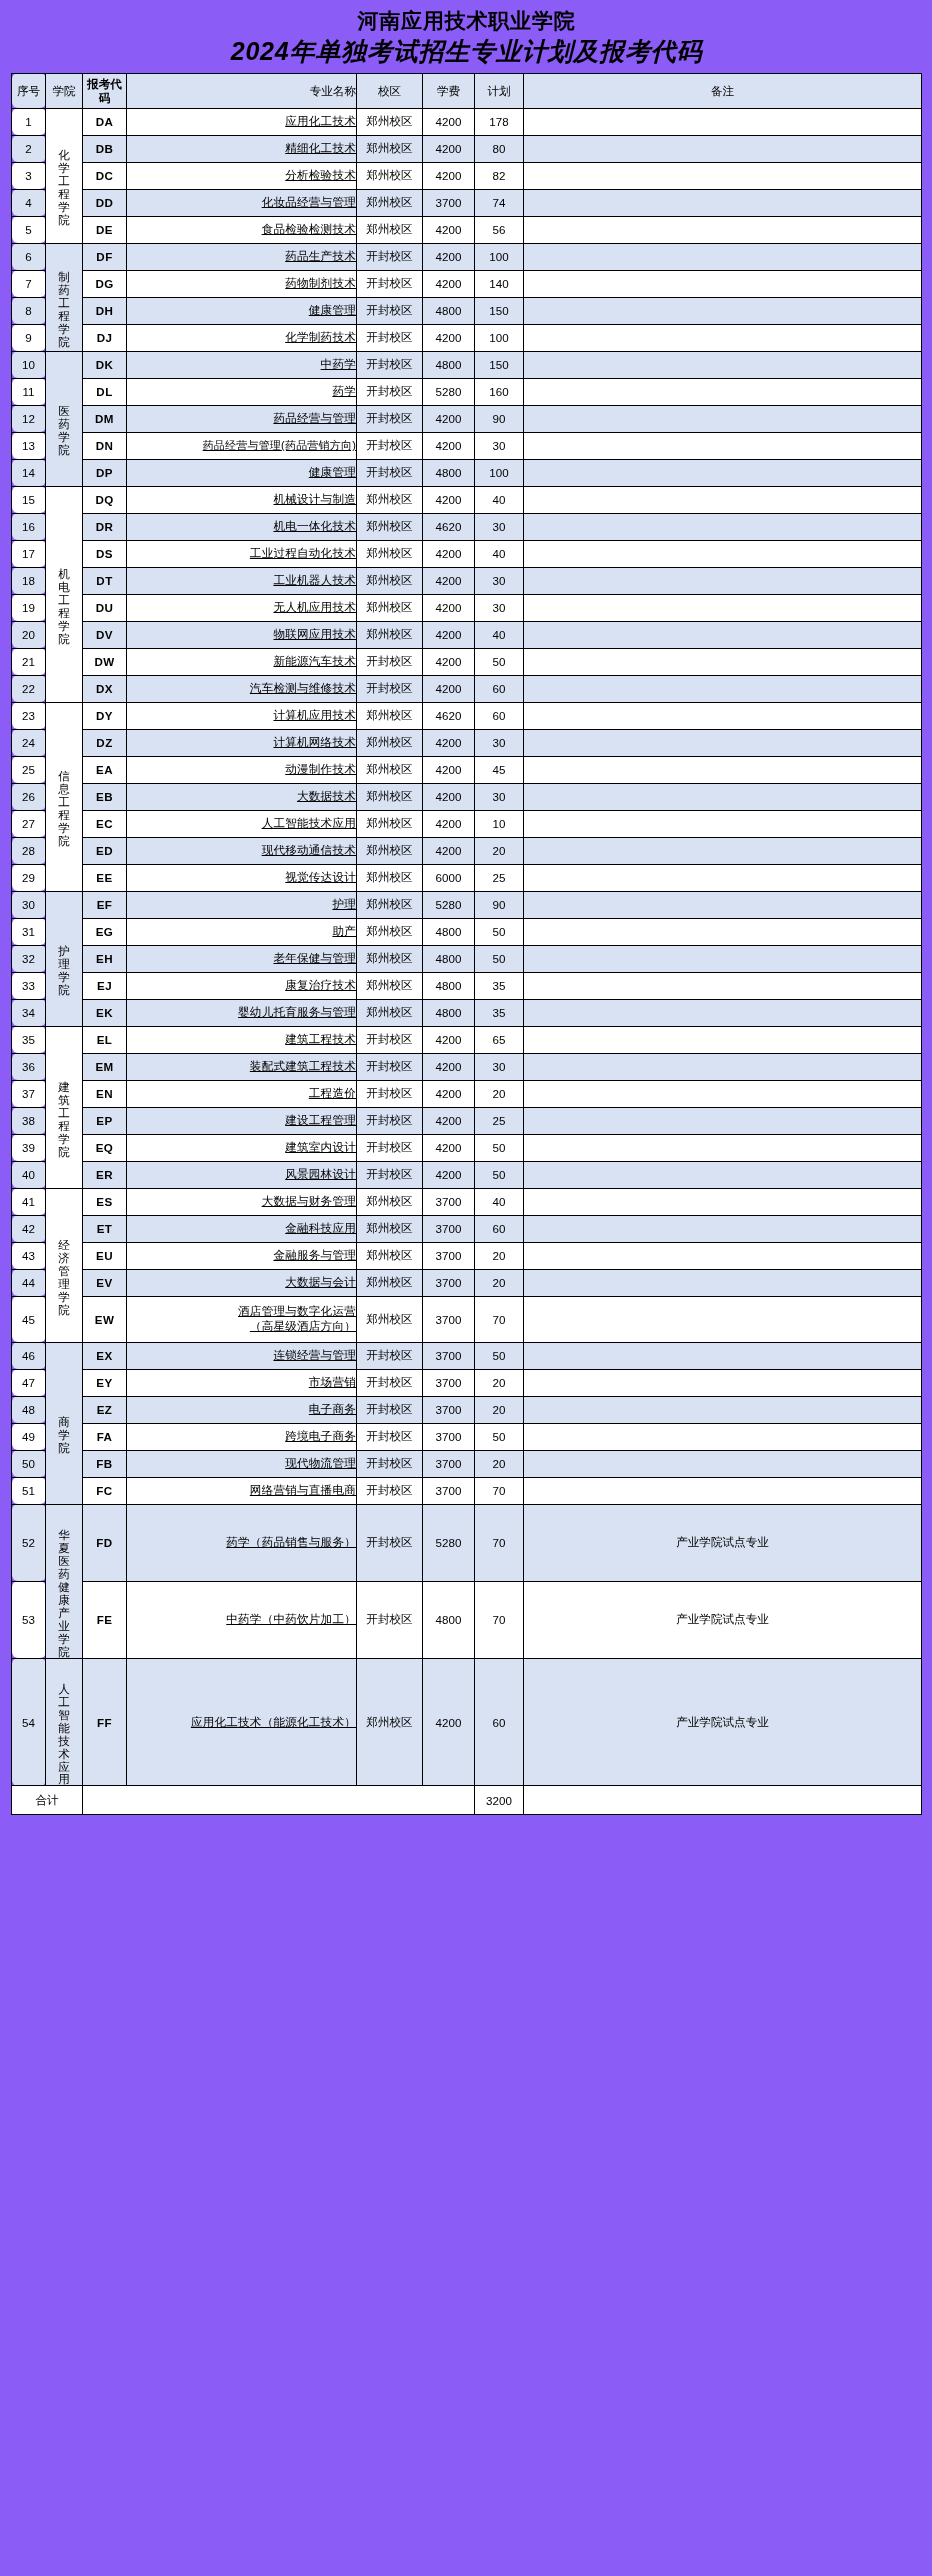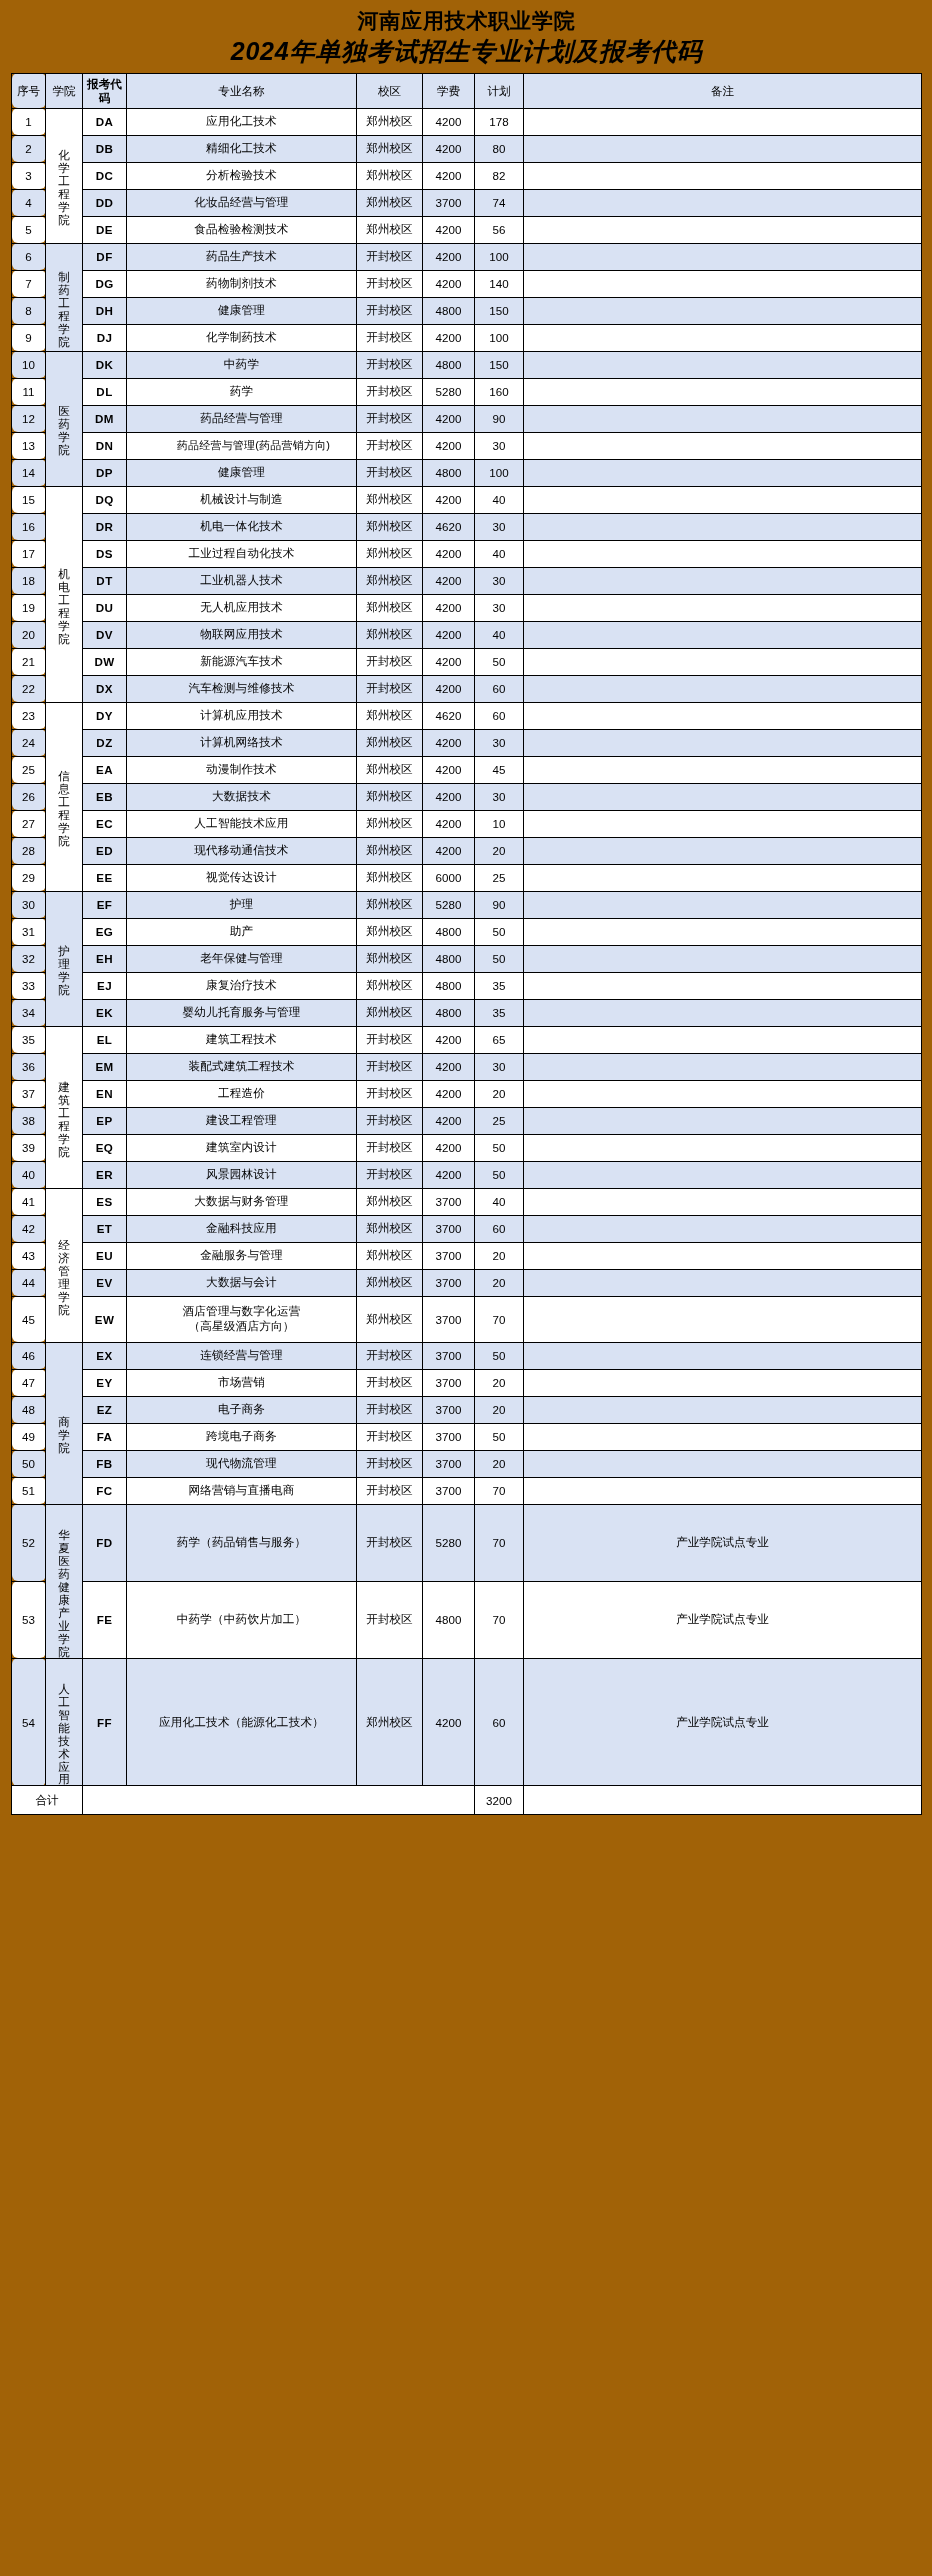--- a/index.html
+++ b/index.html
@@ -1,38 +1,38 @@
 <!DOCTYPE html>
 <html style="font-size:12.4px"><head>
 <meta charset="utf-8">
 <style>
   html,body{margin:0;padding:0;background:#ffffff;}
   body{font-family:"Liberation Sans","DejaVu Sans",sans-serif;}
-  .page{width:933px;min-height:2576px;background:#a16207;box-sizing:border-box;padding:7.7px 11px 0 11px;}
+  .page{width:933px;min-height:2576px;background:#8b5cf6;box-sizing:border-box;padding:7.7px 11px 0 11px;}
   .title{text-align:center;font-weight:bold;color:#000;line-height:1.28;}
   .title .l1{font-size:21px;letter-spacing:0.8px;}
   .title .l2{font-size:25px;letter-spacing:0.8px;font-style:italic;}
   table{border-collapse:collapse;width:911px;margin-top:6.2px;table-layout:fixed;}
   td,th{border:0.8px solid #000;text-align:center;vertical-align:middle;font-size:11.6px;color:#000;padding:0;}
   thead th{background:#d9e2f3;font-weight:normal;height:34px;font-size:11.6px;line-height:1.15;}
   tbody td{height:26px;}
   tr.odd td{background:#ffffff;}
   tr.even td{background:#d9e2f3;}
   td.college{width:36px;font-size:11.6px;line-height:1.12;letter-spacing:0px;}
   td.college span{display:inline-block;width:1em;word-break:break-all;line-height:1.12;margin-top:23px;}
   .c-seq{width:33px;border-radius:6px;}
   .c-college{width:36px;}
   .c-code{width:43px;font-weight:bold;}
-  .c-major{width:229px;}
+  .c-major{width:229px;text-align:right;}
   .c-campus{width:65px;}
   .c-fee{width:51px;}
   .c-plan{width:48px;}
   .c-note{width:auto;}
   td.code{font-weight:bold;letter-spacing:0.4px;}
-  td.major{letter-spacing:0.2px;}
+  td.major{letter-spacing:0.2px;text-decoration:underline;}
   td.two-line{line-height:1.15;font-size:11px;padding-left:24px;}
   tr.tall td{height:45px;}
   tr.total td{height:28px;background:#ffffff;}
 </style>
 </head>
 <body>
 
 <div class="page">
 
   <div class="title">

